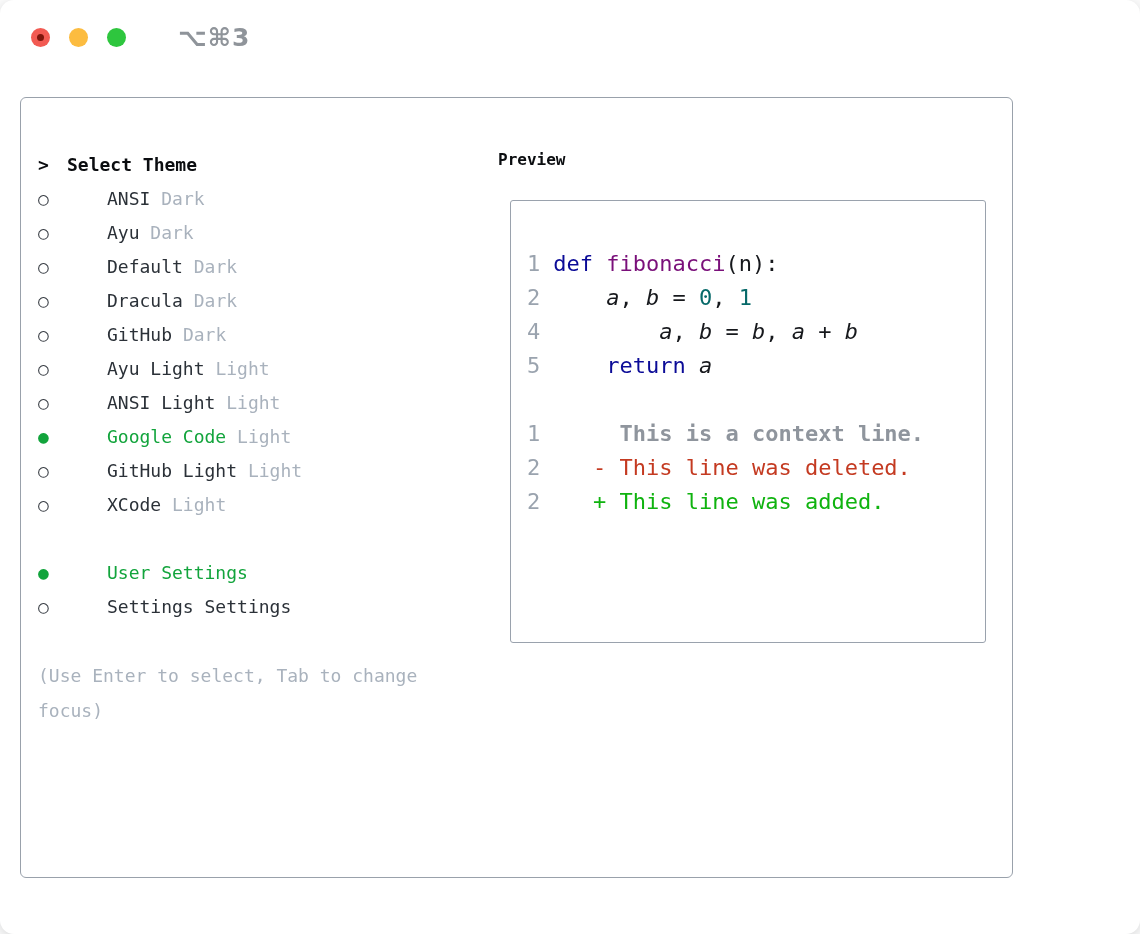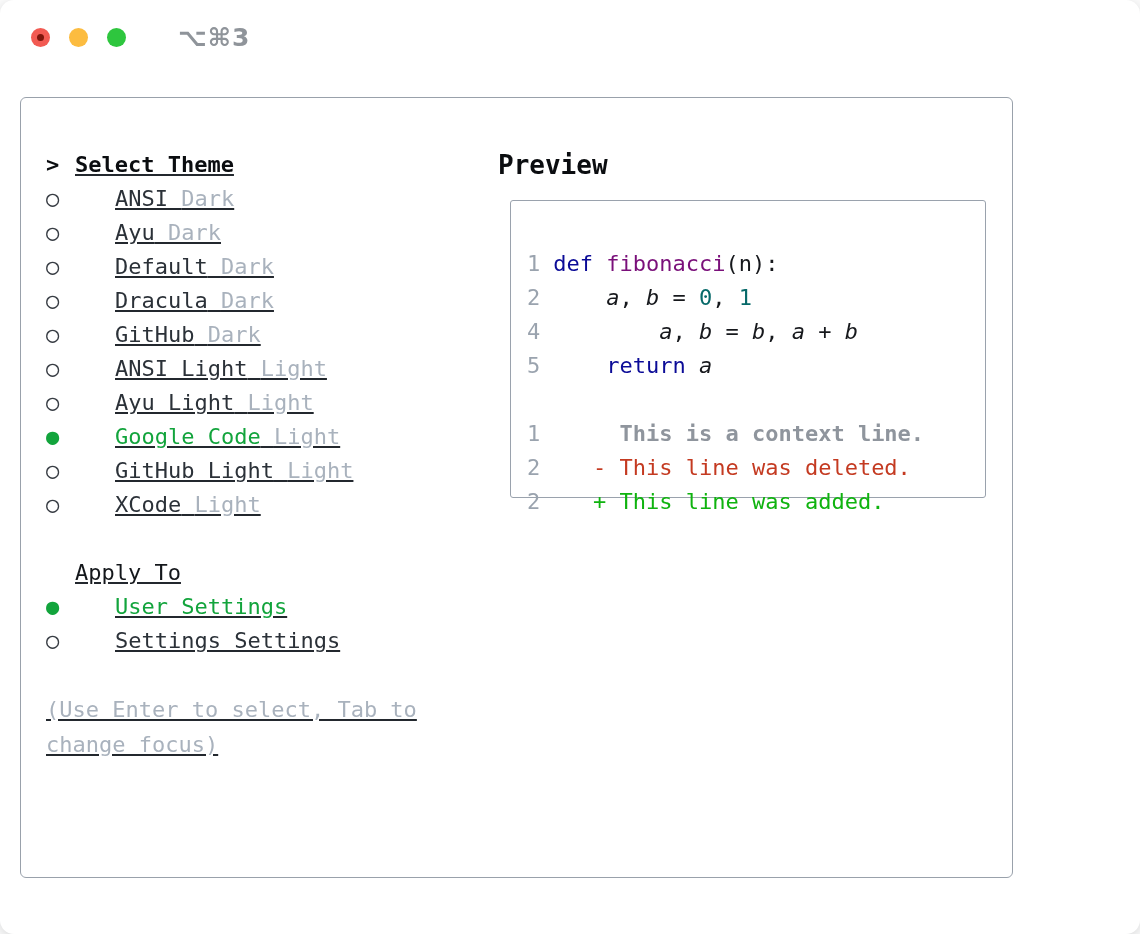--- a/index.html
+++ b/index.html
@@ -15,35 +15,35 @@
   .dot-yellow{background:var(--traffic-yellow,#fcbc40);}
   .dot-green{background:var(--traffic-green,#2ec63e);}
   .win-title{font-family:"DejaVu Sans",sans-serif;font-size:25px;font-weight:600;
              color:var(--title-gray,#8f949a);margin-left:33px;letter-spacing:1px;}
 
   
   .panel{position:absolute;left:20px;top:97px;width:991px;height:779px;
          border:1.5px solid var(--border,#99a1ab);border-radius:6px;background:#fff;}
 
   
-  .left{position:absolute;left:46px;top:148px;font-size:22px;line-height:34px;color:#23282e;text-decoration:underline;}
+  .left{position:absolute;left:38px;top:148px;font-size:18px;line-height:34px;color:#23282e;}
   .row{height:34px;white-space:pre;}
   .pfx{display:inline-block;width:29px;color:#0b0d10;}
   .hdr{font-weight:bold;color:#0b0d10;}
   .plainhdr{color:#14171b;}
   .bullet{display:inline-block;width:29px;color:#383d44;}
   .tname{color:#2b3138;margin-left:40px;}
   .variant{color:var(--muted,#a9b2bd);}
   .sel .tname,.sel .bullet{color:var(--selected-green,#12a43c);}
   .spacer{height:34px;}
   .hint{width:398px;color:var(--muted,#a9b2bd);line-height:35px;white-space:normal;}
 
   
-  .preview-header{position:absolute;left:498px;top:150px;font-size:26px;font-weight:bold;color:#0b0d10;}
-  .pbox{position:absolute;left:510px;top:200px;width:476px;height:298px;box-sizing:border-box;
+  .preview-header{position:absolute;left:498px;top:150px;font-size:16px;font-weight:bold;color:#0b0d10;}
+  .pbox{position:absolute;left:510px;top:200px;width:476px;height:443px;box-sizing:border-box;
         border:1.5px solid #9aa2ad;border-radius:3px;padding:46px 16px;font-size:22px;line-height:34px;}
   .pline{height:34px;white-space:pre;}
   .ln{display:inline-block;width:13px;color:var(--line-number,#9aa3ae);}
   .kw{color:var(--keyword,#0b0b97);}
   .fn{color:var(--function,#7a107a);}
   .nm{color:var(--number,#066969);}
   .va{color:var(--text,#16181c);font-style:italic;}
   .pl{color:var(--text,#16181c);}
   .ctx{color:var(--context,#8f959d);font-weight:bold;}
   .del{color:var(--deleted,#c43a21);}
@@ -65,30 +65,29 @@
 
   <div class="left">
     <div class="row hdr"><span class="pfx">&gt;</span><span>Select Theme</span></div>
 
     <div id="theme-list">
         <div class="row theme-row"><span class="bullet">○</span><span class="tname">ANSI</span> <span class="variant">Dark</span></div>
         <div class="row theme-row"><span class="bullet">○</span><span class="tname">Ayu</span> <span class="variant">Dark</span></div>
         <div class="row theme-row"><span class="bullet">○</span><span class="tname">Default</span> <span class="variant">Dark</span></div>
         <div class="row theme-row"><span class="bullet">○</span><span class="tname">Dracula</span> <span class="variant">Dark</span></div>
         <div class="row theme-row"><span class="bullet">○</span><span class="tname">GitHub</span> <span class="variant">Dark</span></div>
+        <div class="row theme-row"><span class="bullet">○</span><span class="tname">Ayu Light</span> <span class="variant">Light</span></div>
         <div class="row theme-row"><span class="bullet">○</span><span class="tname">ANSI Light</span> <span class="variant">Light</span></div>
-        <div class="row theme-row"><span class="bullet">○</span><span class="tname">Ayu Light</span> <span class="variant">Light</span></div>
         <div class="row theme-row sel"><span class="bullet">●</span><span class="tname">Google Code</span> <span class="variant">Light</span></div>
         <div class="row theme-row"><span class="bullet">○</span><span class="tname">GitHub Light</span> <span class="variant">Light</span></div>
         <div class="row theme-row"><span class="bullet">○</span><span class="tname">XCode</span> <span class="variant">Light</span></div>
       </div>
 
     <div class="spacer"></div>
 
-    <div class="row plainhdr"><span class="pfx"></span><span>Apply To</span></div>
 
     <div id="target-list">
         <div class="row theme-row sel"><span class="bullet">●</span><span class="tname">User Settings</span></div>
         <div class="row theme-row"><span class="bullet">○</span><span class="tname">Settings Settings</span></div>
       </div>
 
     <div class="spacer"></div>
 
     <div class="hint">(Use Enter to select, Tab to change focus)</div>
   </div>

